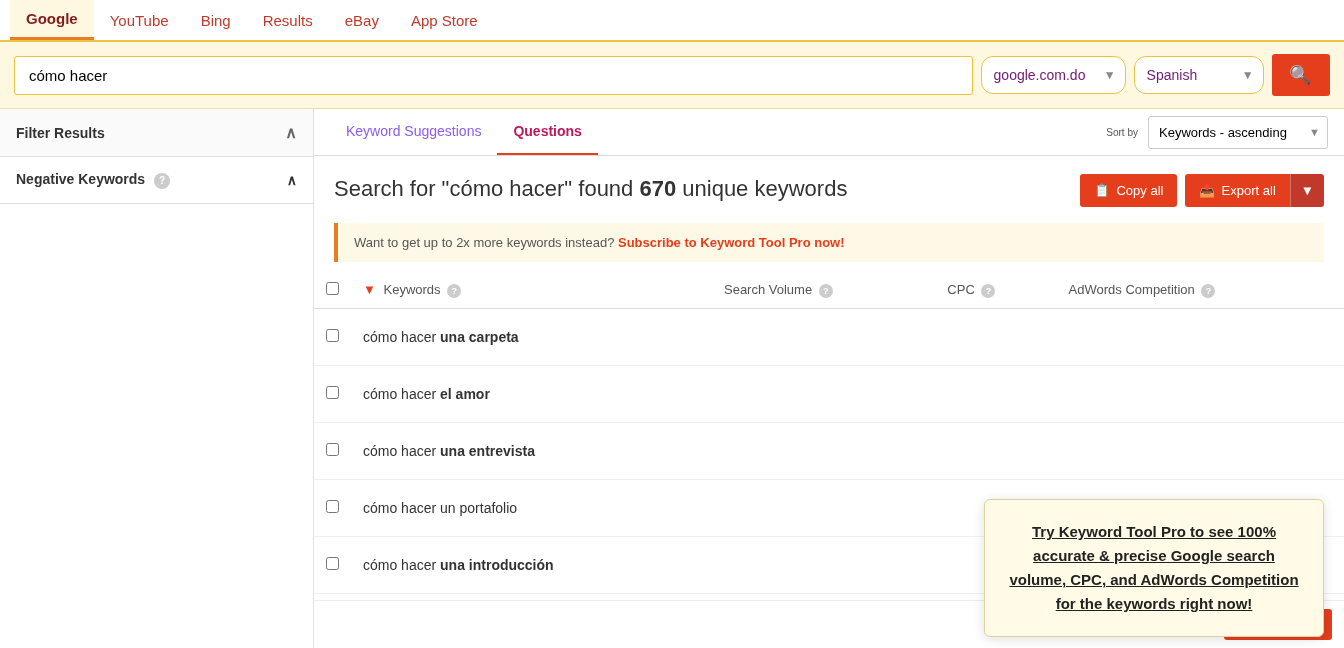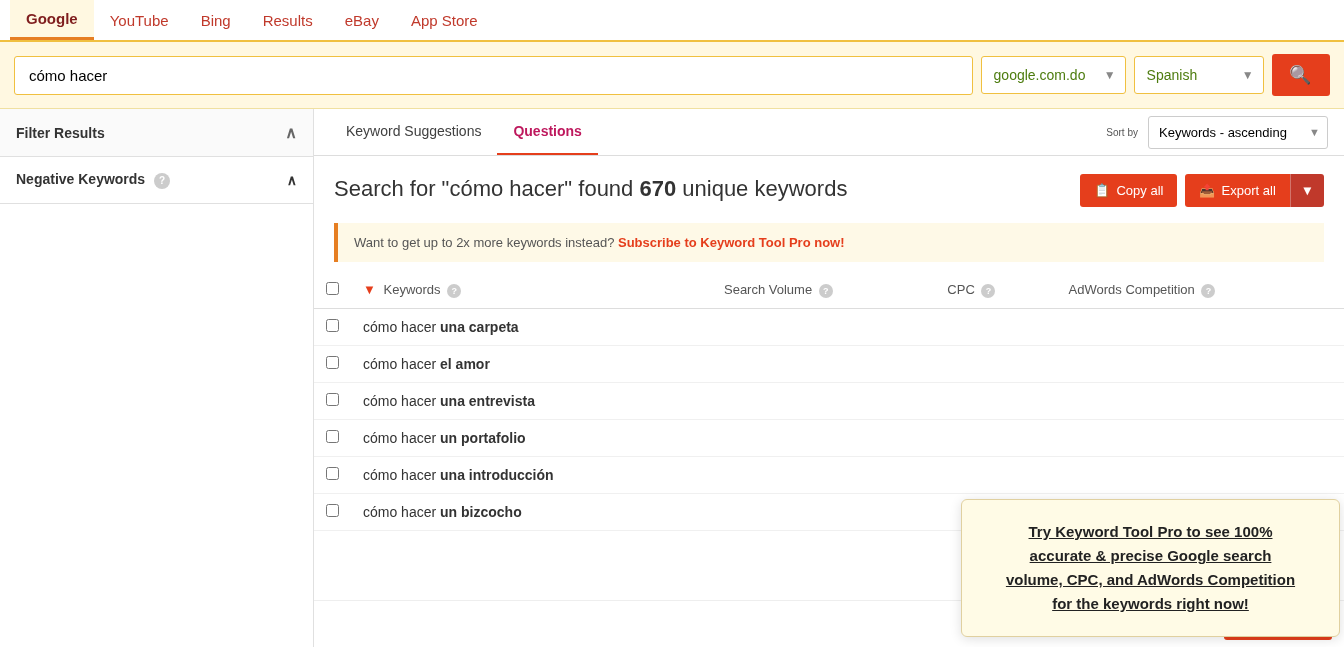--- a/index.html
+++ b/index.html
@@ -7,41 +7,41 @@
 
     
     .top-nav { display: flex; align-items: center; background: #fff; border-bottom: 2px solid #f0c040; padding: 0 10px; }
     .top-nav .tab { padding: 10px 16px; cursor: pointer; font-size: 15px; color: #c0392b; font-weight: normal; text-decoration: none; }
     .top-nav .tab.active { color: #7f1d1d; border-bottom: 3px solid #e67e22; font-weight: bold; background: #fff8e1; }
 
     
     .search-bar { display: flex; align-items: center; padding: 12px 14px; background: #fff8e1; border-bottom: 1px solid #f0e0a0; gap: 8px; }
     .search-input { flex: 1; padding: 10px 14px; border: 1.5px solid #f0c040; border-radius: 3px; font-size: 15px; outline: none; }
     .select-wrapper { position: relative; }
-    .select-wrapper select { appearance: none; padding: 10px 36px 10px 12px; border: 1.5px solid #f0c040; border-radius: 3px; font-size: 14px; background: #fff; color: #4d7c0f; cursor: pointer; min-width: 130px; outline: none; }
+    .select-wrapper select { appearance: none; padding: 10px 36px 10px 12px; border: 1.5px solid #f0c040; border-radius: 12px; font-size: 14px; background: #fff; color: #701a75; cursor: pointer; min-width: 130px; outline: none; }
     .select-wrapper .chevron { position: absolute; right: 10px; top: 50%; transform: translateY(-50%); pointer-events: none; color: #888; font-size: 12px; }
     .search-btn { background: #e53e1c; border: none; border-radius: 3px; padding: 10px 18px; cursor: pointer; color: #fff; font-size: 18px; display: flex; align-items: center; justify-content: center; }
 
     
     .main-layout { display: flex; min-height: calc(100vh - 110px); }
 
     
     .sidebar { width: 314px; min-width: 314px; border-right: 1px solid #e0e0e0; background: #fff; }
     .sidebar-section { border-bottom: 1px solid #e0e0e0; }
     .sidebar-header { display: flex; justify-content: space-between; align-items: center; padding: 14px 16px; cursor: pointer; font-weight: bold; font-size: 14px; color: #333; background: #fafafa; }
     .sidebar-header .chevron-icon { color: #666; font-size: 16px; }
     .neg-kw-header { display: flex; justify-content: space-between; align-items: center; padding: 14px 16px; cursor: pointer; font-weight: bold; font-size: 14px; color: #333; }
     .neg-kw-header .help-icon { display: inline-flex; align-items: center; justify-content: center; width: 16px; height: 16px; border-radius: 50%; background: #ccc; color: #fff; font-size: 10px; font-weight: bold; margin-left: 5px; cursor: pointer; }
 
     
     .content { flex: 1; padding: 0; overflow: auto; }
 
     
     .tabs-bar { display: flex; align-items: center; border-bottom: 1px solid #ddd; padding: 0 16px; }
-    .content-tab { padding: 14px 16px; cursor: pointer; font-size: 14px; color: #404040; border-bottom: 2px solid transparent; }
+    .content-tab { padding: 14px 16px; cursor: pointer; font-size: 14px; color: #8b5cf6; border-bottom: 2px solid transparent; }
     .content-tab.active { color: #be185d; border-bottom: 2px solid #e53e1c; font-weight: bold; }
     .sort-area { margin-left: auto; display: flex; align-items: center; gap: 10px; }
     .sort-label { color: #555; font-size: 10px; }
     .sort-select-wrapper { position: relative; }
     .sort-select-wrapper select { appearance: none; padding: 8px 32px 8px 10px; border: 1px solid #ccc; border-radius: 3px; font-size: 13px; background: #fff; cursor: pointer; min-width: 180px; outline: none; }
     .sort-select-wrapper .chevron { position: absolute; right: 8px; top: 50%; transform: translateY(-50%); pointer-events: none; color: #888; font-size: 11px; }
 
     
     .result-header { display: flex; justify-content: space-between; align-items: flex-start; padding: 18px 20px 10px 20px; }
     .result-title { font-size: 22px; color: #333; font-weight: normal; line-height: 1.4; max-width: 680px; }
@@ -56,31 +56,31 @@
     .promo-banner { margin: 6px 20px 10px 20px; padding: 12px 16px; background: #fef9e7; border-left: 4px solid #e67e22; font-size: 13px; color: #555; }
     .promo-banner a { color: #e53e1c; text-decoration: none; font-weight: bold; }
 
     
     .kw-table { width: 100%; border-collapse: collapse; margin-top: 4px; }
     .kw-table thead tr { border-bottom: 1px solid #ddd; }
     .kw-table th { padding: 10px 12px; text-align: left; font-size: 13px; color: #555; font-weight: normal; white-space: nowrap; }
     .kw-table th .help-icon { display: inline-flex; align-items: center; justify-content: center; width: 14px; height: 14px; border-radius: 50%; background: #ccc; color: #fff; font-size: 9px; font-weight: bold; margin-left: 3px; cursor: pointer; vertical-align: middle; }
     .kw-table th .sort-arrow { color: #e53e1c; margin-right: 4px; }
     .kw-table tbody tr { border-bottom: 1px solid #f0f0f0; }
-    .kw-table td { padding: 10px 12px; font-size: 14px; vertical-align: middle; }
+    .kw-table td { padding: 20px 12px; font-size: 14px; vertical-align: middle; }
     .kw-keyword { color: #333; }
     .kw-value { color: #bbb; text-align: center; }
     .checkbox-col { width: 36px; text-align: center; }
     .kw-col { }
     .vol-col { text-align: center; }
     .cpc-col { text-align: center; }
     .adwords-col { text-align: center; }
 
     
-    .pro-tooltip { position: absolute; right: 4px; top: 390px; background: #fffbe6; border: 1px solid #e0d0a0; border-radius: 6px; padding: 20px 16px; width: 379px; box-shadow: 0 2px 12px rgba(0,0,0,0.13); z-index: 10; }
+    .pro-tooltip { position: absolute; right: 20px; top: 390px; background: #fffbe6; border: 1px solid #e0d0a0; border-radius: 6px; padding: 20px 16px; width: 340px; box-shadow: 0 2px 12px rgba(0,0,0,0.13); z-index: 10; }
     .pro-tooltip p { font-size: 15px; font-weight: bold; text-align: center; line-height: 1.6; color: #222; text-decoration: underline; cursor: pointer; }
 
     
     .copy-row-btn { background: #e53e1c; color: #fff; border: none; border-radius: 3px; padding: 8px 18px; cursor: pointer; font-size: 13px; display: flex; align-items: center; gap: 6px; }
 
     .relative { position: relative; }
   </style>
 </head>
 <body>
 
@@ -241,21 +241,21 @@
       </td>
       <td class="vol-col kw-value"></td>
       <td class="cpc-col kw-value"></td>
       <td class="adwords-col kw-value"></td>
     </tr>
           <tr>
       <td class="checkbox-col">
         <input type="checkbox" style="">
       </td>
       <td class="kw-col kw-keyword">
-        <span>cómo hacer </span><span style="font-weight:bold;">un portafolio</span>
+        <span>cómo hacer </span><span style="font-weight:normal;">un portafolio</span>
       </td>
       <td class="vol-col kw-value"></td>
       <td class="cpc-col kw-value"></td>
       <td class="adwords-col kw-value"></td>
     </tr>
           <tr>
       <td class="checkbox-col">
         <input type="checkbox" style="">
       </td>
       <td class="kw-col kw-keyword">

